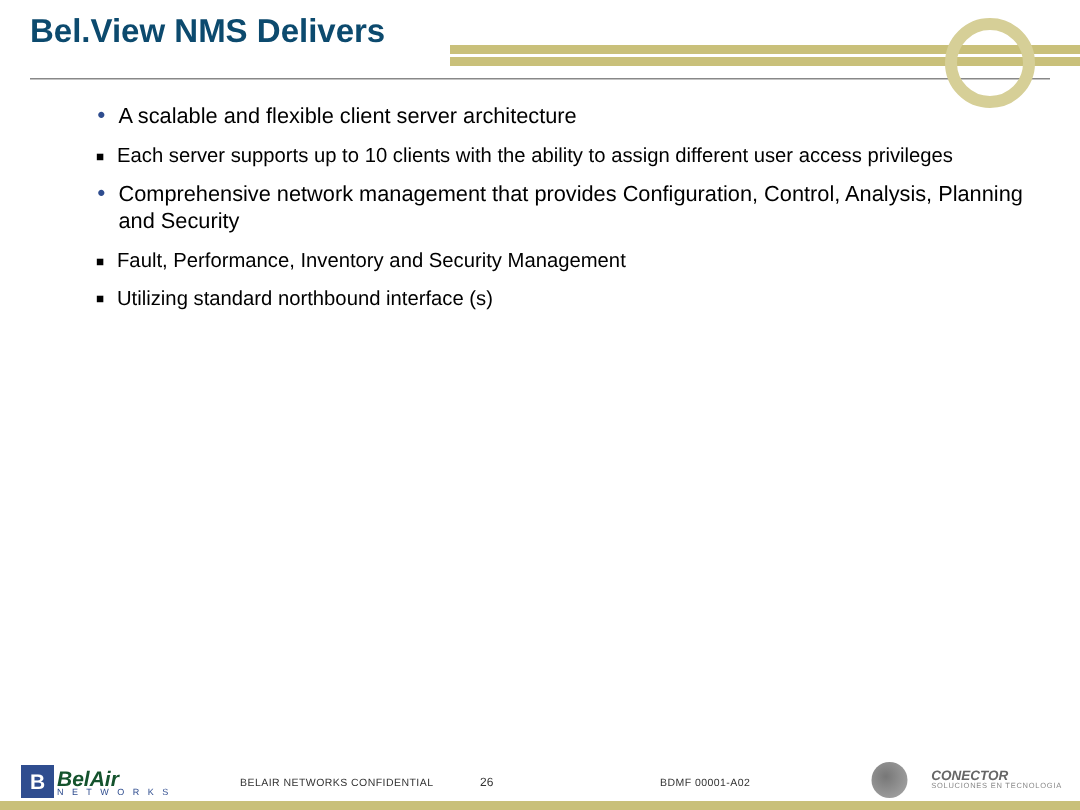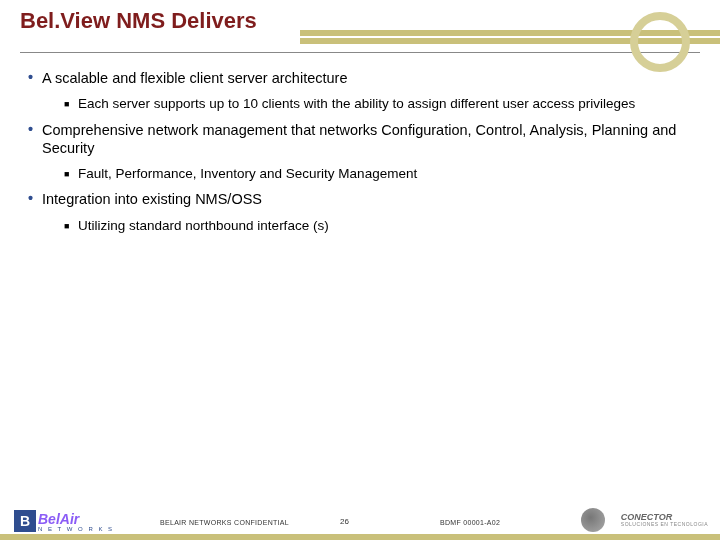--- a/index.html
+++ b/index.html
@@ -10,21 +10,21 @@
     position: relative;
     overflow: hidden;
   }
   .title-area {
     padding: 8px 20px 0 20px;
     height: 52px;
     position: relative;
   }
   .title-area h1 {
     font-size: 22px;
-    color: #7f1d1d;
+    color: #0c4a6e;
     font-weight: bold;
   }
   .deco-band {
     position: absolute;
     right: 0;
     top: 30px;
     width: 420px;
     height: 20px;
   }
   .deco-band .stripe {
@@ -48,20 +48,21 @@
     border-bottom: 1px solid #888;
     margin: 0 20px 4px 20px;
   }
   .content {
     padding: 12px 28px 0 28px;
     font-size: 14.5px;
     color: #000;
   }
   .content .main-li {
     margin-bottom: 6px;
+    margin-left: 37px;
   }
   .content .main-li > .dot {
     color: #2f4d8f;
     font-weight: bold;
     display: inline-block;
     width: 14px;
     vertical-align: top;
   }
   .content .main-li > .txt {
     display: inline-block;
@@ -113,34 +114,34 @@
     display: flex;
     align-items: center;
     justify-content: center;
     margin-right: 2px;
   }
   .logo-txt {
     display: flex;
     flex-direction: column;
     line-height: 1;
   }
-  .logo-main { font-size: 14px; font-weight: bold; color: #8b5cf6; font-style: italic; }
+  .logo-main { font-size: 14px; font-weight: bold; color: #14532d; font-style: italic; }
   .logo-sub { font-size: 6px; letter-spacing: 2px; color: #2f4d8f; }
   .conf {
     position: absolute;
     bottom: 14px;
     left: 160px;
     font-size: 7px;
     color: #333;
     letter-spacing: 0.3px;
   }
   .pagenum {
     position: absolute;
     bottom: 14px;
-    left: 340px;
+    left: 320px;
     font-size: 8px;
     color: #333;
   }
   .docid {
     position: absolute;
     bottom: 14px;
     left: 440px;
     font-size: 7px;
     color: #333;
     letter-spacing: 0.3px;
@@ -179,27 +180,24 @@
 <div class="underline"></div>
 
 <div class="content">
 
   <div class="main-li">
     <span class="dot">•</span><span class="txt">A scalable and flexible client server architecture</span>
   </div>
   <div class="sub-li"><span class="sq">■</span><span class="txt">Each server supports up to 10 clients with the ability to assign different user access privileges</span></div>
 
   <div class="main-li">
-    <span class="dot">•</span><span class="txt">Comprehensive network management that networks Configuration, Control, Analysis, Planning and Security</span>
+    <span class="dot">•</span><span class="txt">Comprehensive network management that provides Configuration, Control, Analysis, Planning and Security</span>
   </div>
   <div class="sub-li"><span class="sq">■</span><span class="txt">Fault, Performance, Inventory and Security Management</span></div>
 
-  <div class="main-li">
-    <span class="dot">•</span><span class="txt">Integration into existing NMS/OSS</span>
-  </div>
   <div class="sub-li"><span class="sq">■</span><span class="txt">Utilizing standard northbound interface (s)</span></div>
 
 </div>
 
 <div class="footer">
   <div class="logo-left">
     <div class="logo-block">B</div>
     <div class="logo-txt">
       <span class="logo-main">BelAir</span>
       <span class="logo-sub">N E T W O R K S</span>

